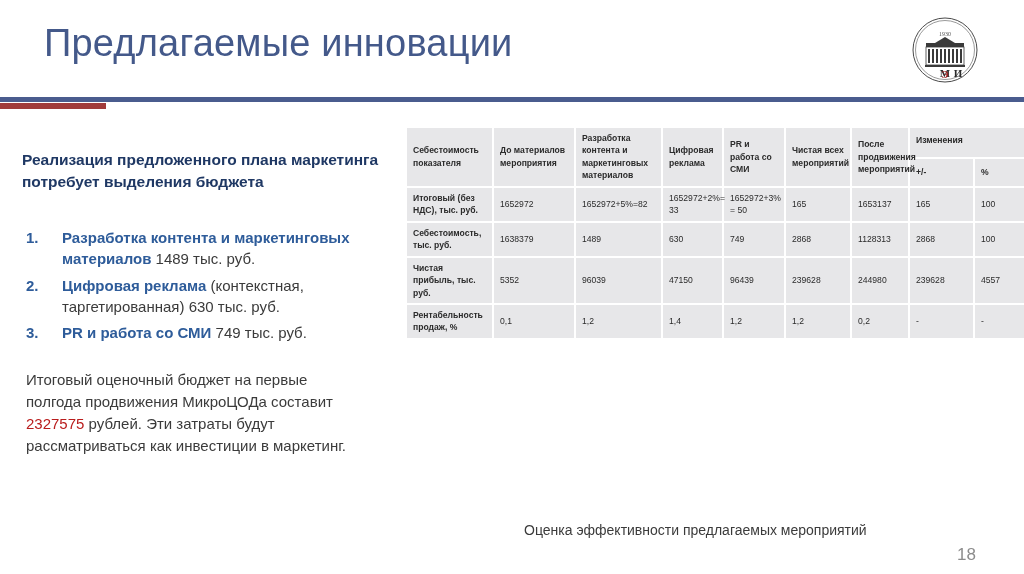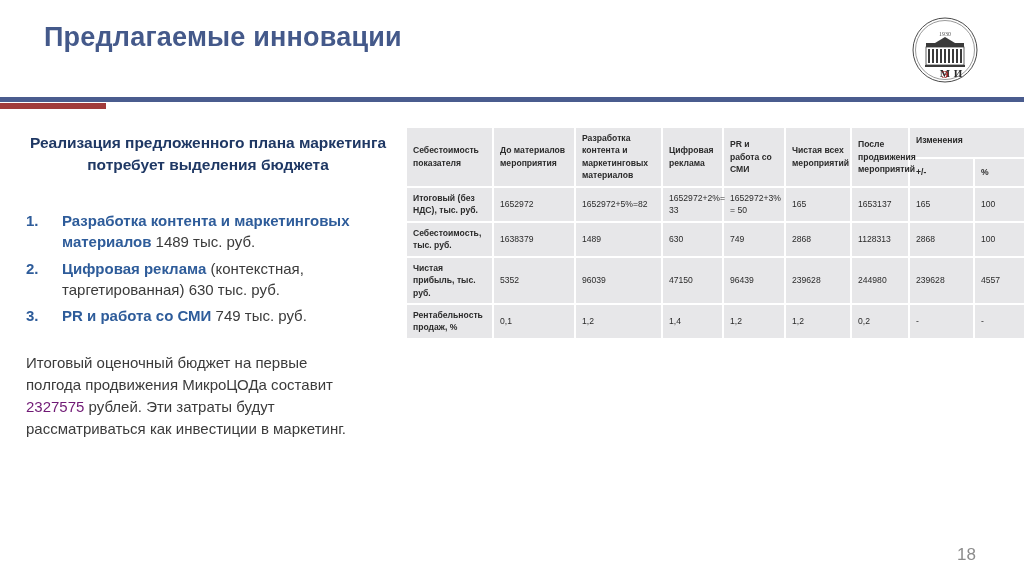--- a/index.html
+++ b/index.html
@@ -19,22 +19,22 @@
     background: #ffffff;
     overflow: hidden;
   }
 
   
   .slide-title {
     position: absolute;
     left: 44px;
     top: 22px;
     width: 780px;
-    font-size: 27px;
-    font-weight: bold;
+    font-size: 38px;
+    font-weight: normal;
     color: #44598a;
     letter-spacing: 0.2px;
     line-height: 1.15;
     white-space: nowrap;
   }
   .logo {
     position: absolute;
     left: 905px;
     top: 14px;
     width: 80px;
@@ -64,22 +64,21 @@
     position: absolute;
     left: 22px;
     top: 132px;
     width: 372px;
   }
   .lead {
     font-size: 15.5px;
     font-weight: bold;
     color: #1f3864;
     line-height: 1.42;
-    margin: 0 0 34px 0;
-    text-align: center;
+    margin: 17px 0 34px 0;
   }
   .num-list {
     list-style: none;
     margin: 0 0 0 0;
     padding: 0;
   }
   .num-list li {
     position: relative;
     padding-left: 40px;
     margin-bottom: 5px;
@@ -100,21 +99,21 @@
     font-weight: bold;
   }
   .closing {
     margin: 26px 0 0 4px;
     font-size: 15px;
     line-height: 1.45;
     color: #3b3b3b;
     width: 340px;
   }
   .closing .hl {
-    color: #701a75;
+    color: #b91c1c;
   }
 
   
   .table-wrap {
     position: absolute;
     left: 405px;
     top: 126px;
     width: 619px;
   }
   table.data {
@@ -299,15 +298,16 @@
           <td>1,2</td>
           <td>1,2</td>
           <td>0,2</td>
           <td>-</td>
           <td>-</td>
         </tr>
       </tbody>
     </table>
   </div>
 
+  <div class="caption">Оценка эффективности предлагаемых мероприятий</div>
   <div class="page-num">18</div>
 
 </div>
 
 </body></html>

